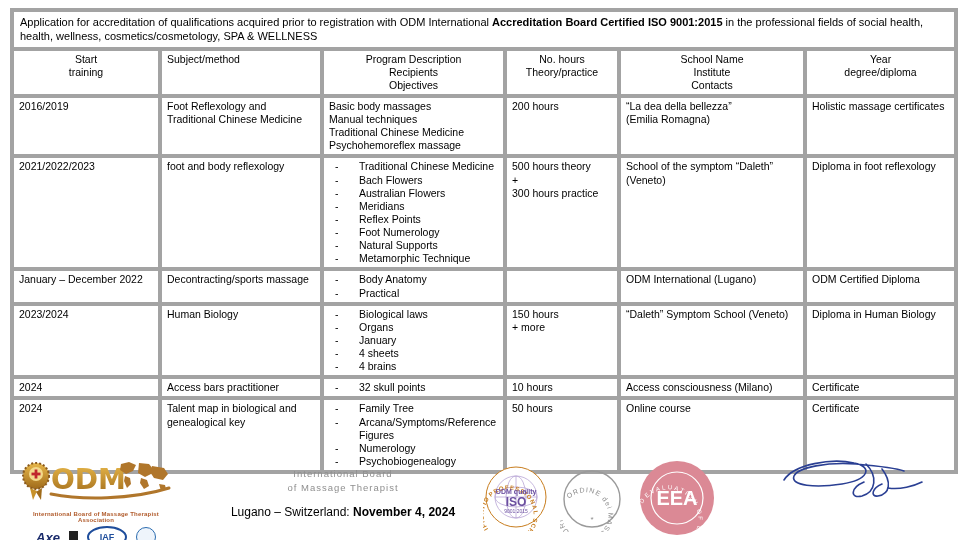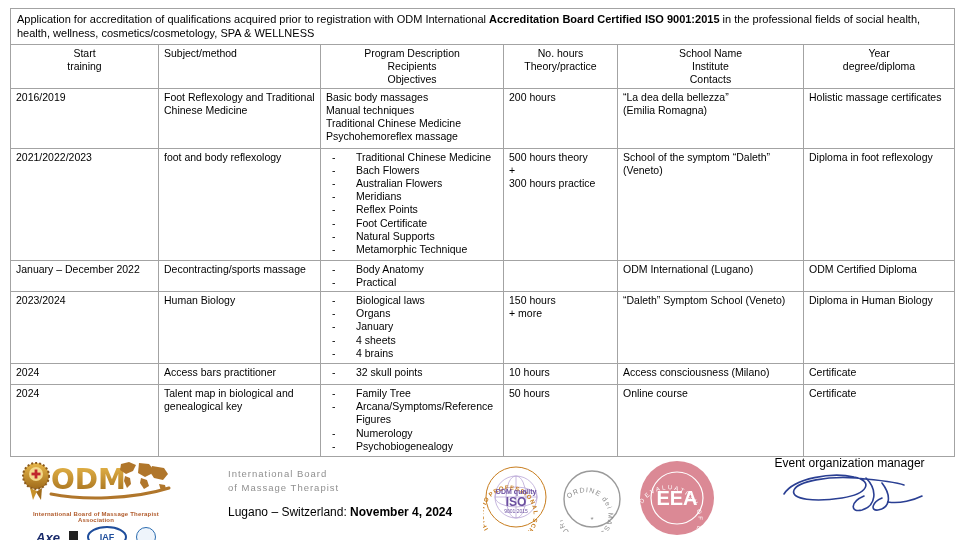--- a/index.html
+++ b/index.html
@@ -1,21 +1,21 @@
 <!DOCTYPE html>
 <html><head>
 <meta charset="utf-8">
 <style>
   html,body{margin:0;padding:0;background:#e9e9e9;}
   .page{position:relative;width:960px;height:540px;background:#fff;overflow:hidden;
         font-family:"Liberation Sans",sans-serif;color:#000;}
   
   table.quals{position:absolute;left:10px;top:8px;width:944px;border-collapse:collapse;
               table-layout:fixed;font-size:10.5px;line-height:1.25;}
-  table.quals td,table.quals th{border:1px solid #a3a3a3;vertical-align:top;padding:2px 5px;
+  table.quals td,table.quals th{border:4px solid #a3a3a3;vertical-align:top;padding:2px 5px;
               font-weight:400;overflow:hidden;}
   td.prewrap,th.prewrap{white-space:pre-line;}
   tr.caption-row td{font-size:11px;padding:3px 6px;line-height:1.3;}
   tr.caption-row b{font-weight:700;}
   tr.head-row{height:44px;}
   tr.head-row th{}
   tr.head-row th.left{text-align:left;}
   tr.r1{height:60px;} tr.r2{height:112px;} tr.r3{height:29px;}
   tr.r4{height:72px;} tr.r5{height:21px;} tr.r6{height:72px;}
   .line-item{white-space:nowrap;}
@@ -26,21 +26,21 @@
   .odm-block{position:absolute;left:16px;top:3px;width:160px;text-align:center;}
   .odm-assoc{font-size:6px;font-weight:700;color:#b05a2a;letter-spacing:.2px;margin-top:1px;}
   .mini-logos{display:flex;justify-content:center;align-items:center;gap:9px;margin-top:3px;height:22px;}
   .axe-logo{font:italic 700 13px "Liberation Sans",sans-serif;color:#1a2b6b;position:relative;}
   .axe-logo::after{content:"";position:absolute;left:0;bottom:-4px;width:24px;height:3px;background:#c0262d;}
   .tiny-logo{width:9px;height:13px;background:#222;}
   .iaf-logo{width:36px;height:18px;border:2px solid #1f4e9c;border-radius:50%;
             display:flex;align-items:center;justify-content:center;
             font-size:9px;font-weight:700;color:#1f4e9c;background:#fff;}
   .round-logo{width:18px;height:18px;border:1.5px solid #2b6cb0;border-radius:50%;background:#eef4fb;}
-  .center-block{position:absolute;left:228px;top:12px;width:230px;}
+  .center-block{position:absolute;left:228px;top:12px;width:230px;text-align:center;}
   .board-script{font-size:9.5px;color:#8f8f8f;letter-spacing:1px;white-space:pre-line;line-height:1.5;}
   .location-line{margin-top:9px;font-size:12px;color:#000;}
   .location-line b{font-weight:700;}
   .badge{position:absolute;}
   .sig-block{position:absolute;left:742px;top:1px;width:215px;text-align:center;}
   .sig-title{font-size:12px;}
   .sig-name{font-size:12px;margin-top:1px;}
   .sig-svg{display:block;margin:-2px auto -4px auto;}
 </style>
 </head>
@@ -92,21 +92,21 @@
     </tr>
     <tr class="r2">
       <td>2021/2022/2023</td>
       <td>foot and body reflexology</td>
       <td>
             <div class="bullet-item">Traditional Chinese Medicine</div>
             <div class="bullet-item">Bach Flowers</div>
             <div class="bullet-item">Australian Flowers</div>
             <div class="bullet-item">Meridians</div>
             <div class="bullet-item">Reflex Points</div>
-            <div class="bullet-item">Foot Certificate</div>
+            <div class="bullet-item">Foot Numerology</div>
             <div class="bullet-item">Natural Supports</div>
             <div class="bullet-item">Metamorphic Technique</div>
           </td>
       <td class="prewrap">500 hours theory
 +
 300 hours practice</td>
       <td class="prewrap">School of the symptom “Daleth” (Veneto)</td>
       <td>Diploma in foot reflexology</td>
     </tr>
     <tr class="r3">
@@ -239,21 +239,20 @@
       <defs>
           <path id="eearing" d="M 9,40 A 30,30 0 1 1 8.99,40.01"></path>
         </defs>
       <circle cx="39" cy="40" r="37" fill="#db8995"></circle>
       <circle cx="39" cy="40" r="26" fill="none" stroke="#fff" stroke-width="1.2"></circle>
       <text font-size="6" fill="#fff" letter-spacing="2"><textPath href="#eearing">EVALUATION OF EXPERIENCE ACQUIRED</textPath></text>
       <text x="39" y="47" text-anchor="middle" font-size="20" font-weight="bold" fill="#fff">EEA</text>
     </svg>
 
     <div class="sig-block">
-      <div class="sig-title">Event organization manager</div>
       <svg class="sig-svg" width="160" height="46" viewBox="0 0 160 46">
         <g stroke="#2a3f93" fill="none" stroke-width="1.6" stroke-linecap="round">
           <path d="M14,26 C24,10 62,4 84,9 C104,13 98,26 72,30 C46,34 20,32 24,22 C28,13 58,8 86,10 C108,12 126,14 134,17"></path>
           <path d="M96,10 C108,22 106,38 92,42 C80,45 80,34 94,28"></path>
           <path d="M112,15 C122,28 120,40 108,42 C100,43 102,34 112,30"></path>
           <path d="M118,34 C130,36 144,32 152,28"></path>
         </g>
       </svg>
     </div>
 

